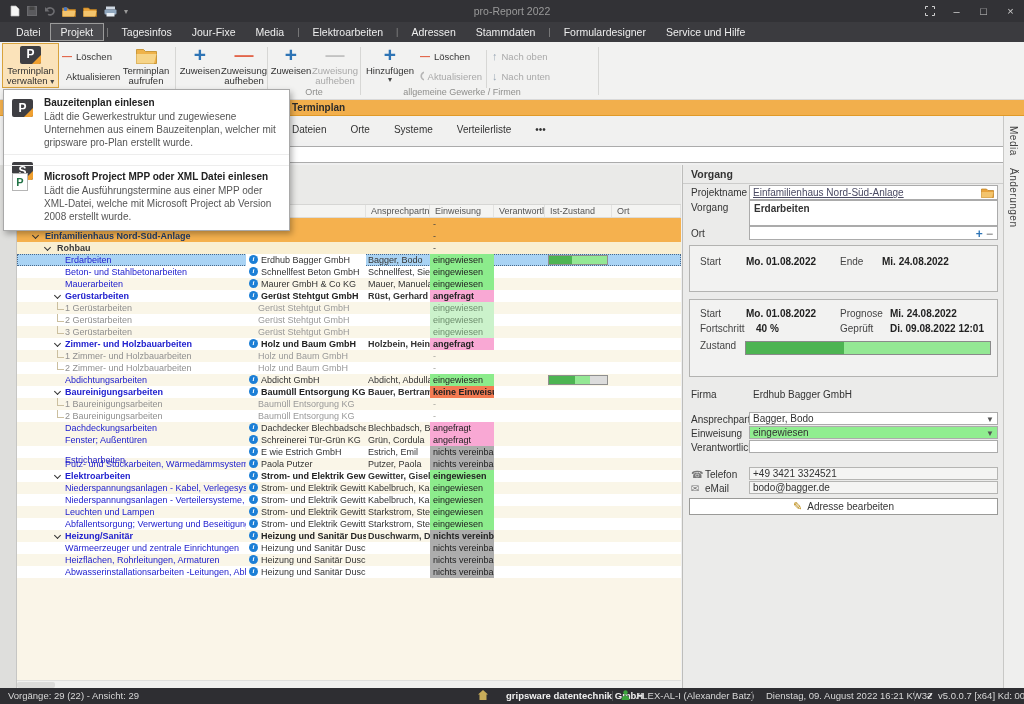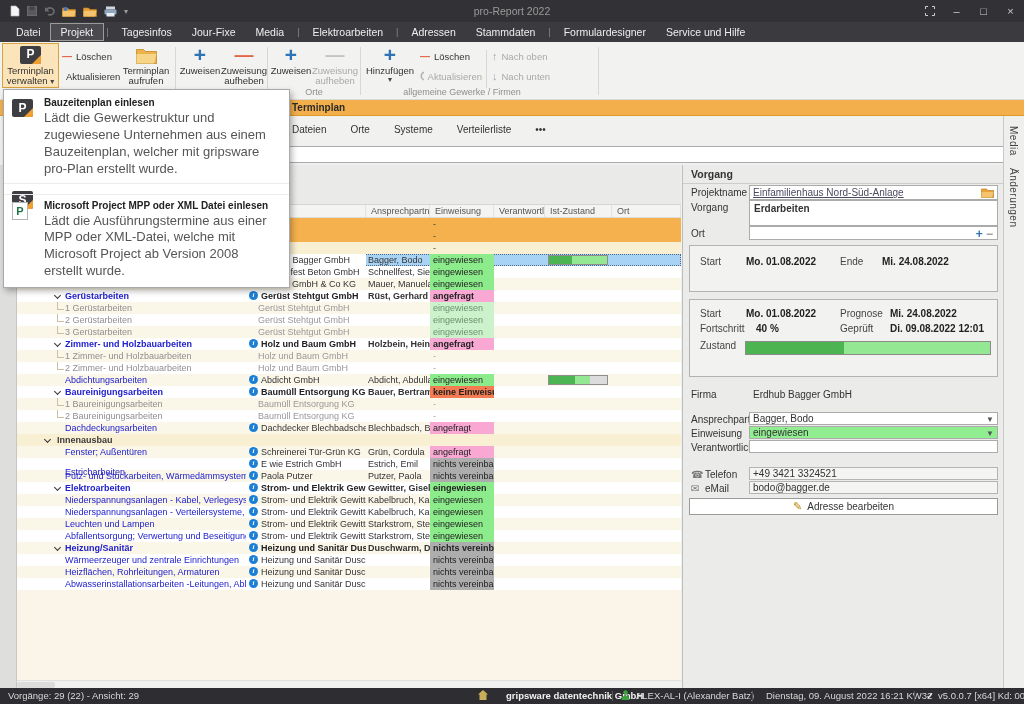--- a/index.html
+++ b/index.html
@@ -122,21 +122,21 @@
   .sb-sep{position:absolute;top:3px;width:1px;height:10px;background:#57575b;}
   .sb-company{font-weight:bold;color:#f0f0f0;}
   .sb-check{color:#fff;font-weight:bold;}
   .sb-grip{color:#8a8a8a;letter-spacing:1px;}
   
   .ddmenu{position:absolute;left:3px;top:89px;width:287px;background:#fff;border:1px solid #a9a9a9;box-shadow:2px 3px 6px rgba(0,0,0,.3);z-index:20;box-sizing:border-box;padding:2px 0;}
   .dd-item{position:relative;padding:5px 10px 5px 40px;}
   .dd-item + .dd-item{border-top:1px solid #ededed;}
   .dd-ic{position:absolute;left:8px;top:7px;}
   .dd-title{font-size:10px;font-weight:bold;color:#222;margin-bottom:2px;}
-  .dd-desc{font-size:13px;color:#555;line-height:1.3;}
+  .dd-desc{font-size:10px;color:#555;line-height:1.3;}
 </style>
 </head>
 <body>
 
 <div id="app">
 
   <div class="titlebar">
     <div class="qa">
       <span class="qai">
           <svg width="10" height="12">
@@ -493,29 +493,20 @@
           <div class="tcell e-dashs" style="width: 64px;"><span class="et">-</span></div>
           <div class="tcell" style="width: 51px;"></div>
           <div class="tcell" style="width: 67px;"></div>
           <div class="tcell" style="width: 69px;"></div>
         </div>
         <div class="trow bg-b">
           <div class="tcell" style="width: 229px;"><span class="vt vs-l" style="margin-left: 48px;">Dachdeckungsarbeiten</span></div>
           <div class="tcell" style="width: 120px;"><span class="info-i">i</span><span class="ft fs-n">Dachdecker Blechbadscher KG</span></div>
           <div class="tcell" style="width: 64px;"><span class="at">Blechbadsch, Bern</span></div>
           <div class="tcell e-y" style="width: 64px;"><span class="et">angefragt</span></div>
-          <div class="tcell" style="width: 51px;"></div>
-          <div class="tcell" style="width: 67px;"></div>
-          <div class="tcell" style="width: 69px;"></div>
-        </div>
-        <div class="trow bg-cr">
-          <div class="tcell" style="width: 229px;"><span class="caret" style="left: 28px;"></span><span class="vt vs-c" style="margin-left: 40px;">Innenausbau</span></div>
-          <div class="tcell" style="width: 120px;"></div>
-          <div class="tcell" style="width: 64px;"></div>
-          <div class="tcell e-none" style="width: 64px;"></div>
           <div class="tcell" style="width: 51px;"></div>
           <div class="tcell" style="width: 67px;"></div>
           <div class="tcell" style="width: 69px;"></div>
         </div>
         <div class="trow bg-b">
           <div class="tcell" style="width: 229px;"><span class="vt vs-l" style="margin-left: 48px;">Fenster; Außentüren</span></div>
           <div class="tcell" style="width: 120px;"><span class="info-i">i</span><span class="ft fs-n">Schreinerei Tür-Grün KG</span></div>
           <div class="tcell" style="width: 64px;"><span class="at">Grün, Cordula</span></div>
           <div class="tcell e-y" style="width: 64px;"><span class="et">angefragt</span></div>
           <div class="tcell" style="width: 51px;"></div>

